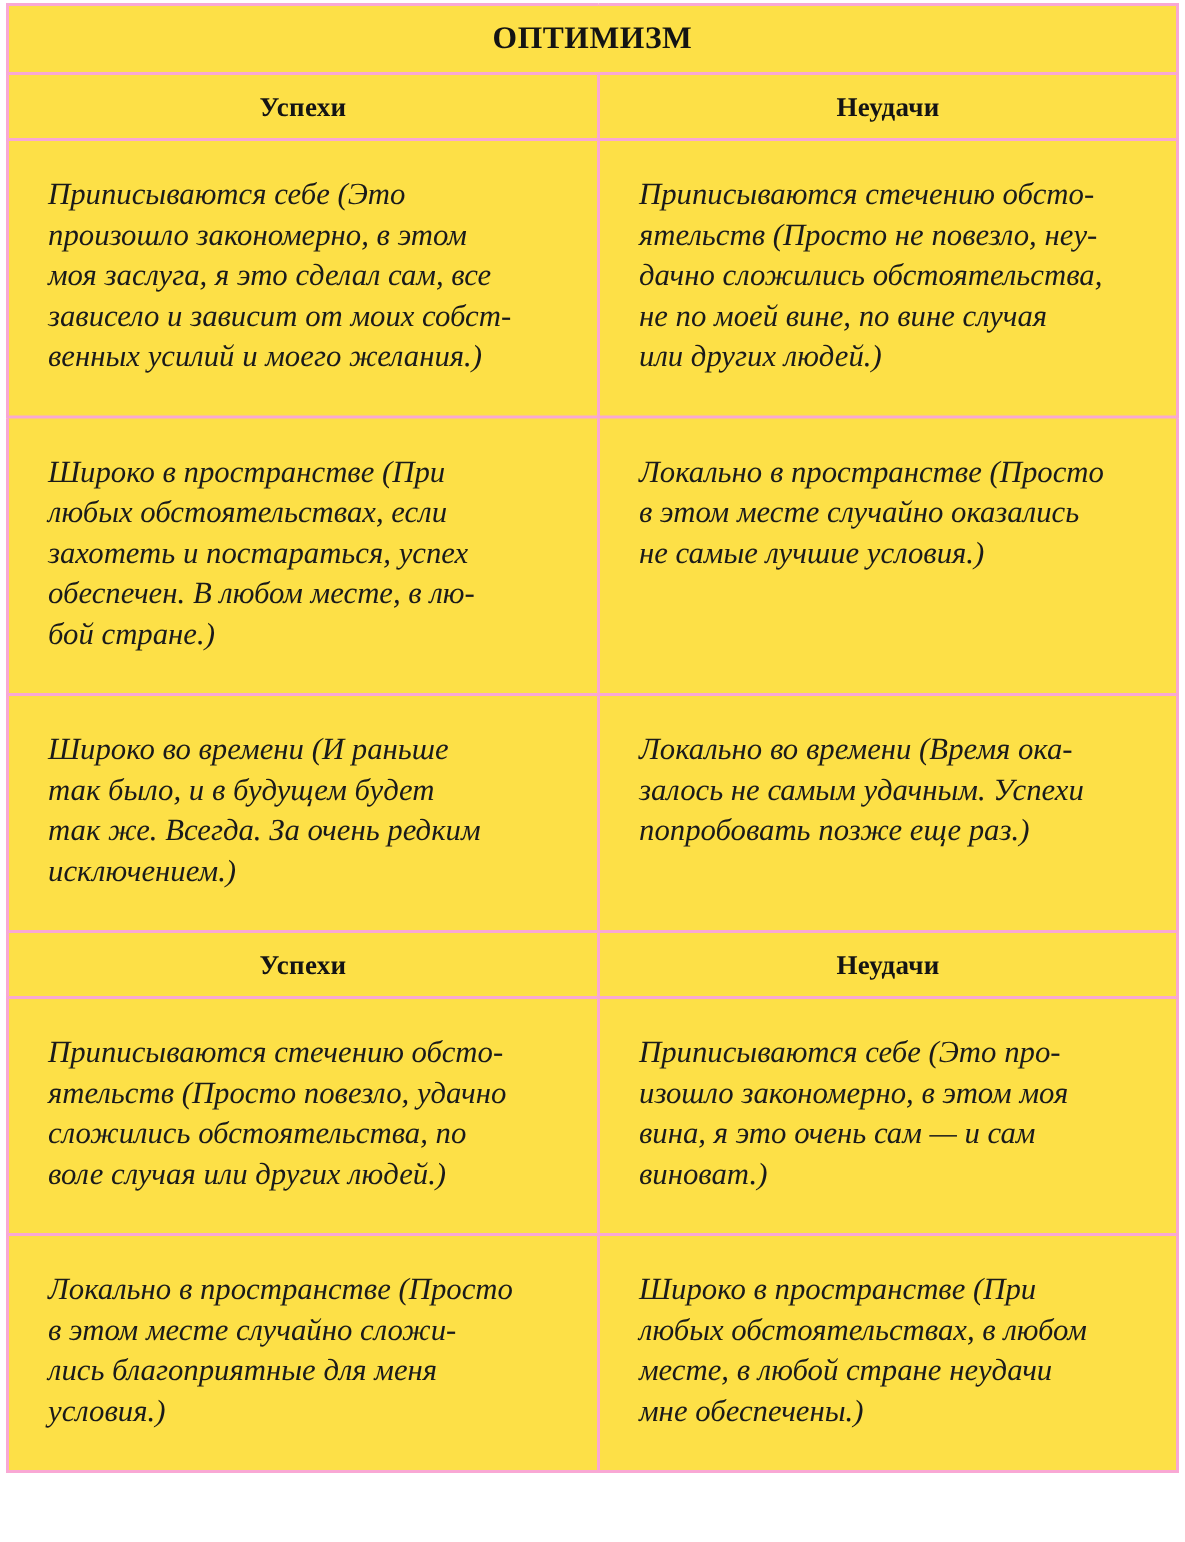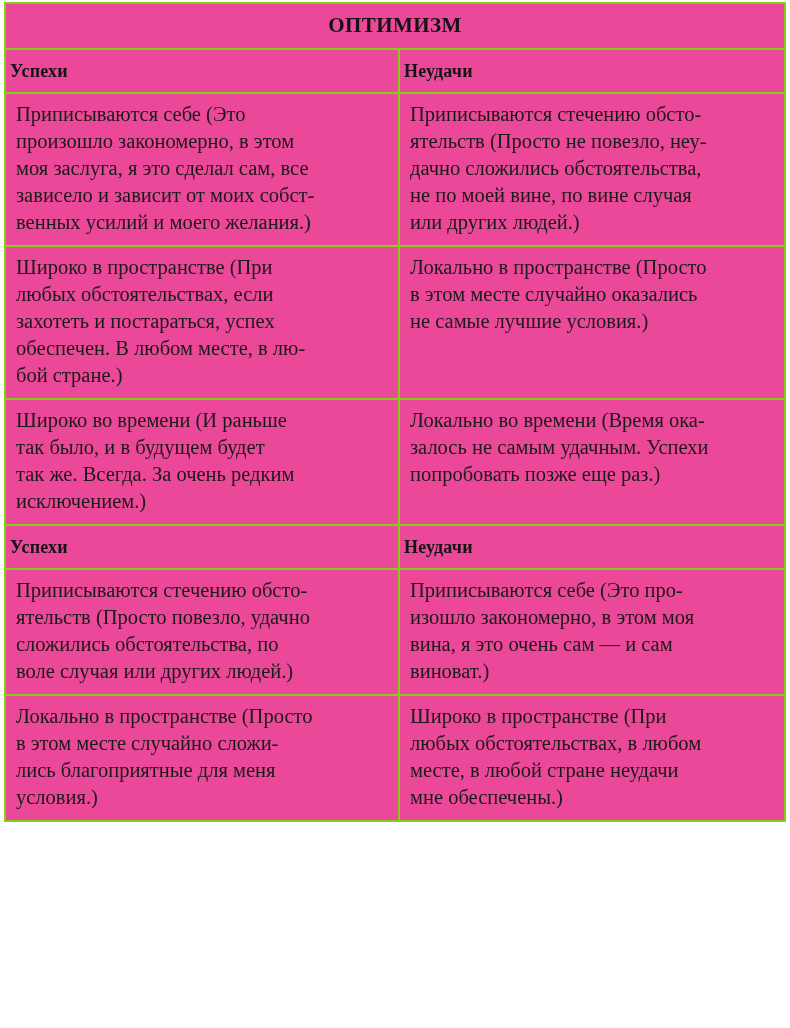--- a/index.html
+++ b/index.html
@@ -22,59 +22,61 @@
     padding: 2px 4px 4px 4px;
   }
 
   table.matrix {
     width: 100%;
     border-collapse: collapse;
     table-layout: fixed;
   }
 
   table.matrix td {
-    border: 2px solid #84cc16;
+    border: 2px solid #f9a8d4;
     vertical-align: top;
-    background: #ec4899;
+    background: #fde047;
   }
 
   
   td.section-title {
     text-align: center;
     font-weight: bold;
     font-size: 21px;
     line-height: 1;
     letter-spacing: 0.4px;
     padding: 11px 4px 12px 4px;
     vertical-align: middle;
     color: #141414;
   }
 
   
   td.col-head {
+    text-align: center;
     font-weight: bold;
     font-size: 18px;
     line-height: 1;
     letter-spacing: 0.2px;
     padding: 12px 4px 12px 4px;
     vertical-align: middle;
     color: #141414;
   }
 
   
   td.body-cell {
     font-size: 20.5px;
     line-height: 27px;
     padding: 7px 9px 9px 10px;
     color: #1a1a1a;
   }
 
   td.body-cell p {
-    margin: 0;
+    margin: 16px;
     white-space: pre-line;
+    font-style: italic;
   }
 
   .col-left  { width: 394px; }
   .col-right { width: auto; }
 </style>
 </head>
 <body>
 
 <div class="sheet">
   <table class="matrix">

